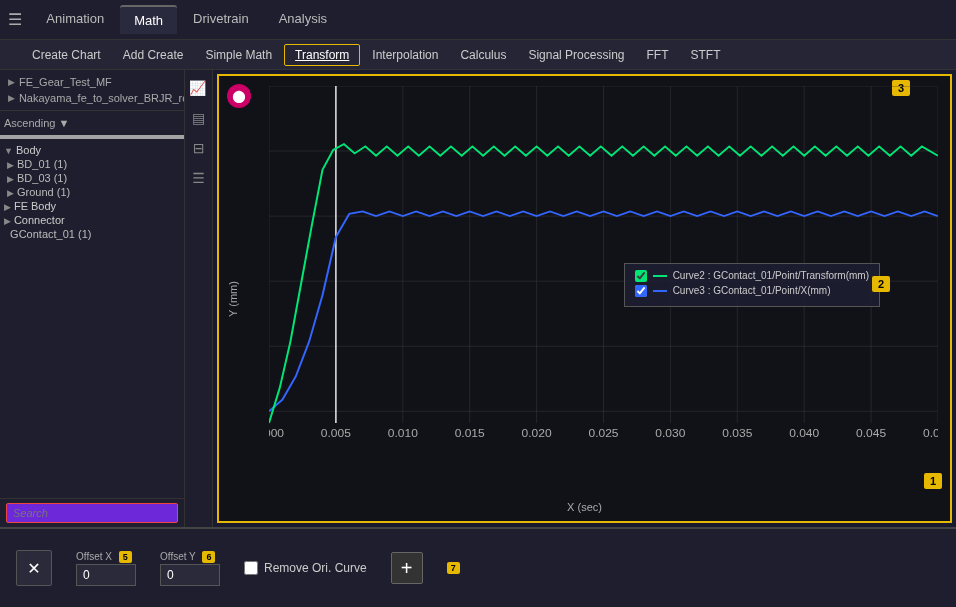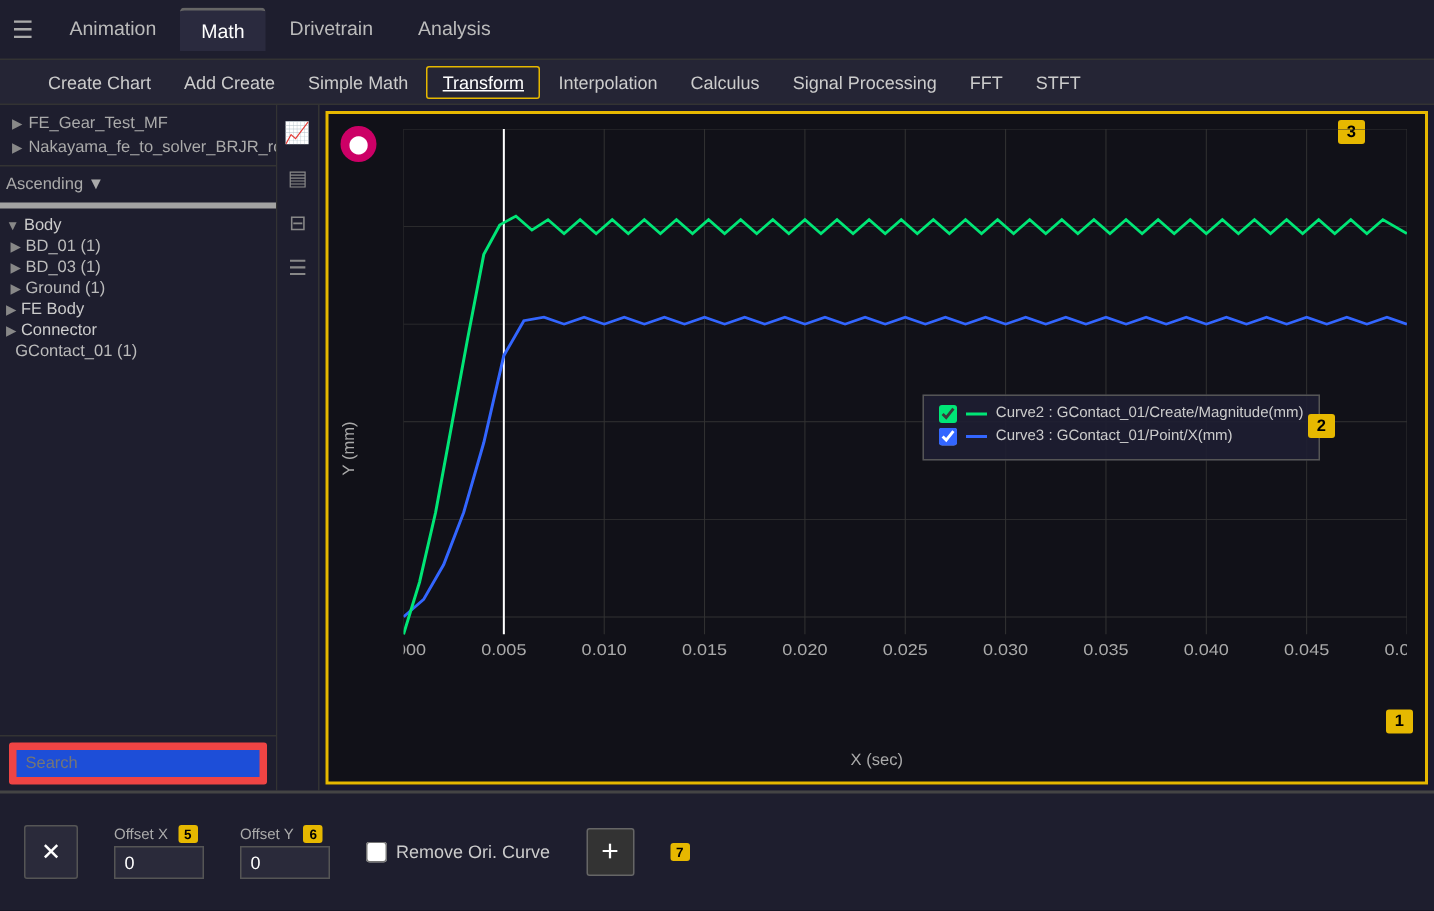--- a/index.html
+++ b/index.html
@@ -129,26 +129,27 @@
       color: #ccc;
       font-weight: 500;
     }
     .tree-item .arrow { font-size: 9px; margin-right: 3px; color: #888; }
     .search-box {
       padding: 4px 6px;
       border-top: 1px solid #333;
     }
     .search-input {
       width: 100%;
-      background: #1d4ed8;
-      border: 5px solid #ef4444;
+      background: #6d28d9;
+      border: 1px solid #ef4444;
       color: #ccc;
       padding: 3px 6px;
       font-size: 11px;
       border-radius: 2px;
+      font-style: italic;
     }
 
     
     .sidebar-icon-col {
       width: 28px;
       background: #1e1e2e;
       border-right: 1px solid #333;
       display: flex;
       flex-direction: column;
       align-items: center;
@@ -455,21 +456,21 @@
         <polyline fill="none" stroke="#3366ff" stroke-width="1.5" points="0,280 10,270 20,250 30,220 40,180 50,130 60,110 70,108 80,112 90,108 100,112 110,108 120,112 130,108 140,112 150,108 160,112 170,108 180,112 190,108 200,112 210,108 220,112 230,108 240,112 250,108 260,112 270,108 280,112 290,108 300,112 310,108 320,112 330,108 340,112 350,108 360,112 370,108 380,112 390,108 400,112 410,108 420,112 430,108 440,112 450,108 460,112 470,108 480,112 490,108 500,112"></polyline>
 
         <polyline fill="none" stroke="#00e676" stroke-width="1.5" points="0,290 8,260 16,220 24,170 32,120 40,72 48,55 56,50 64,58 72,52 80,60 88,52 96,60 104,52 112,60 120,52 128,60 136,52 144,60 152,52 160,60 168,52 176,60 184,52 192,60 200,52 208,60 216,52 224,60 232,52 240,60 248,52 256,60 264,52 272,60 280,52 288,60 296,52 304,60 312,52 320,60 328,52 336,60 344,52 352,60 360,52 368,60 376,52 384,60 392,52 400,60 408,52 416,60 424,52 432,60 440,52 448,60 456,52 464,60 472,52 480,60 488,52 500,60"></polyline>
       </svg>
     </div>
 
     <div class="chart-legend">
       <div class="legend-row">
         <input type="checkbox" checked="" style="accent-color: rgb(0, 230, 118); width: 12px; height: 12px;">
         <div class="legend-color-box" style="background:#00e676;"></div>
-        <span>Curve2 : GContact_01/Create/Magnitude(mm)</span>
+        <span>Curve2 : GContact_01/Point/Transform(mm)</span>
       </div>
       <div class="legend-row">
         <input type="checkbox" checked="" style="accent-color: rgb(51, 102, 255); width: 12px; height: 12px;">
         <div class="legend-color-box" style="background:#3366ff;"></div>
         <span>Curve3 : GContact_01/Point/X(mm)</span>
       </div>
     </div>
 
     <div class="chart-badge-number badge-2">2</div>
 

